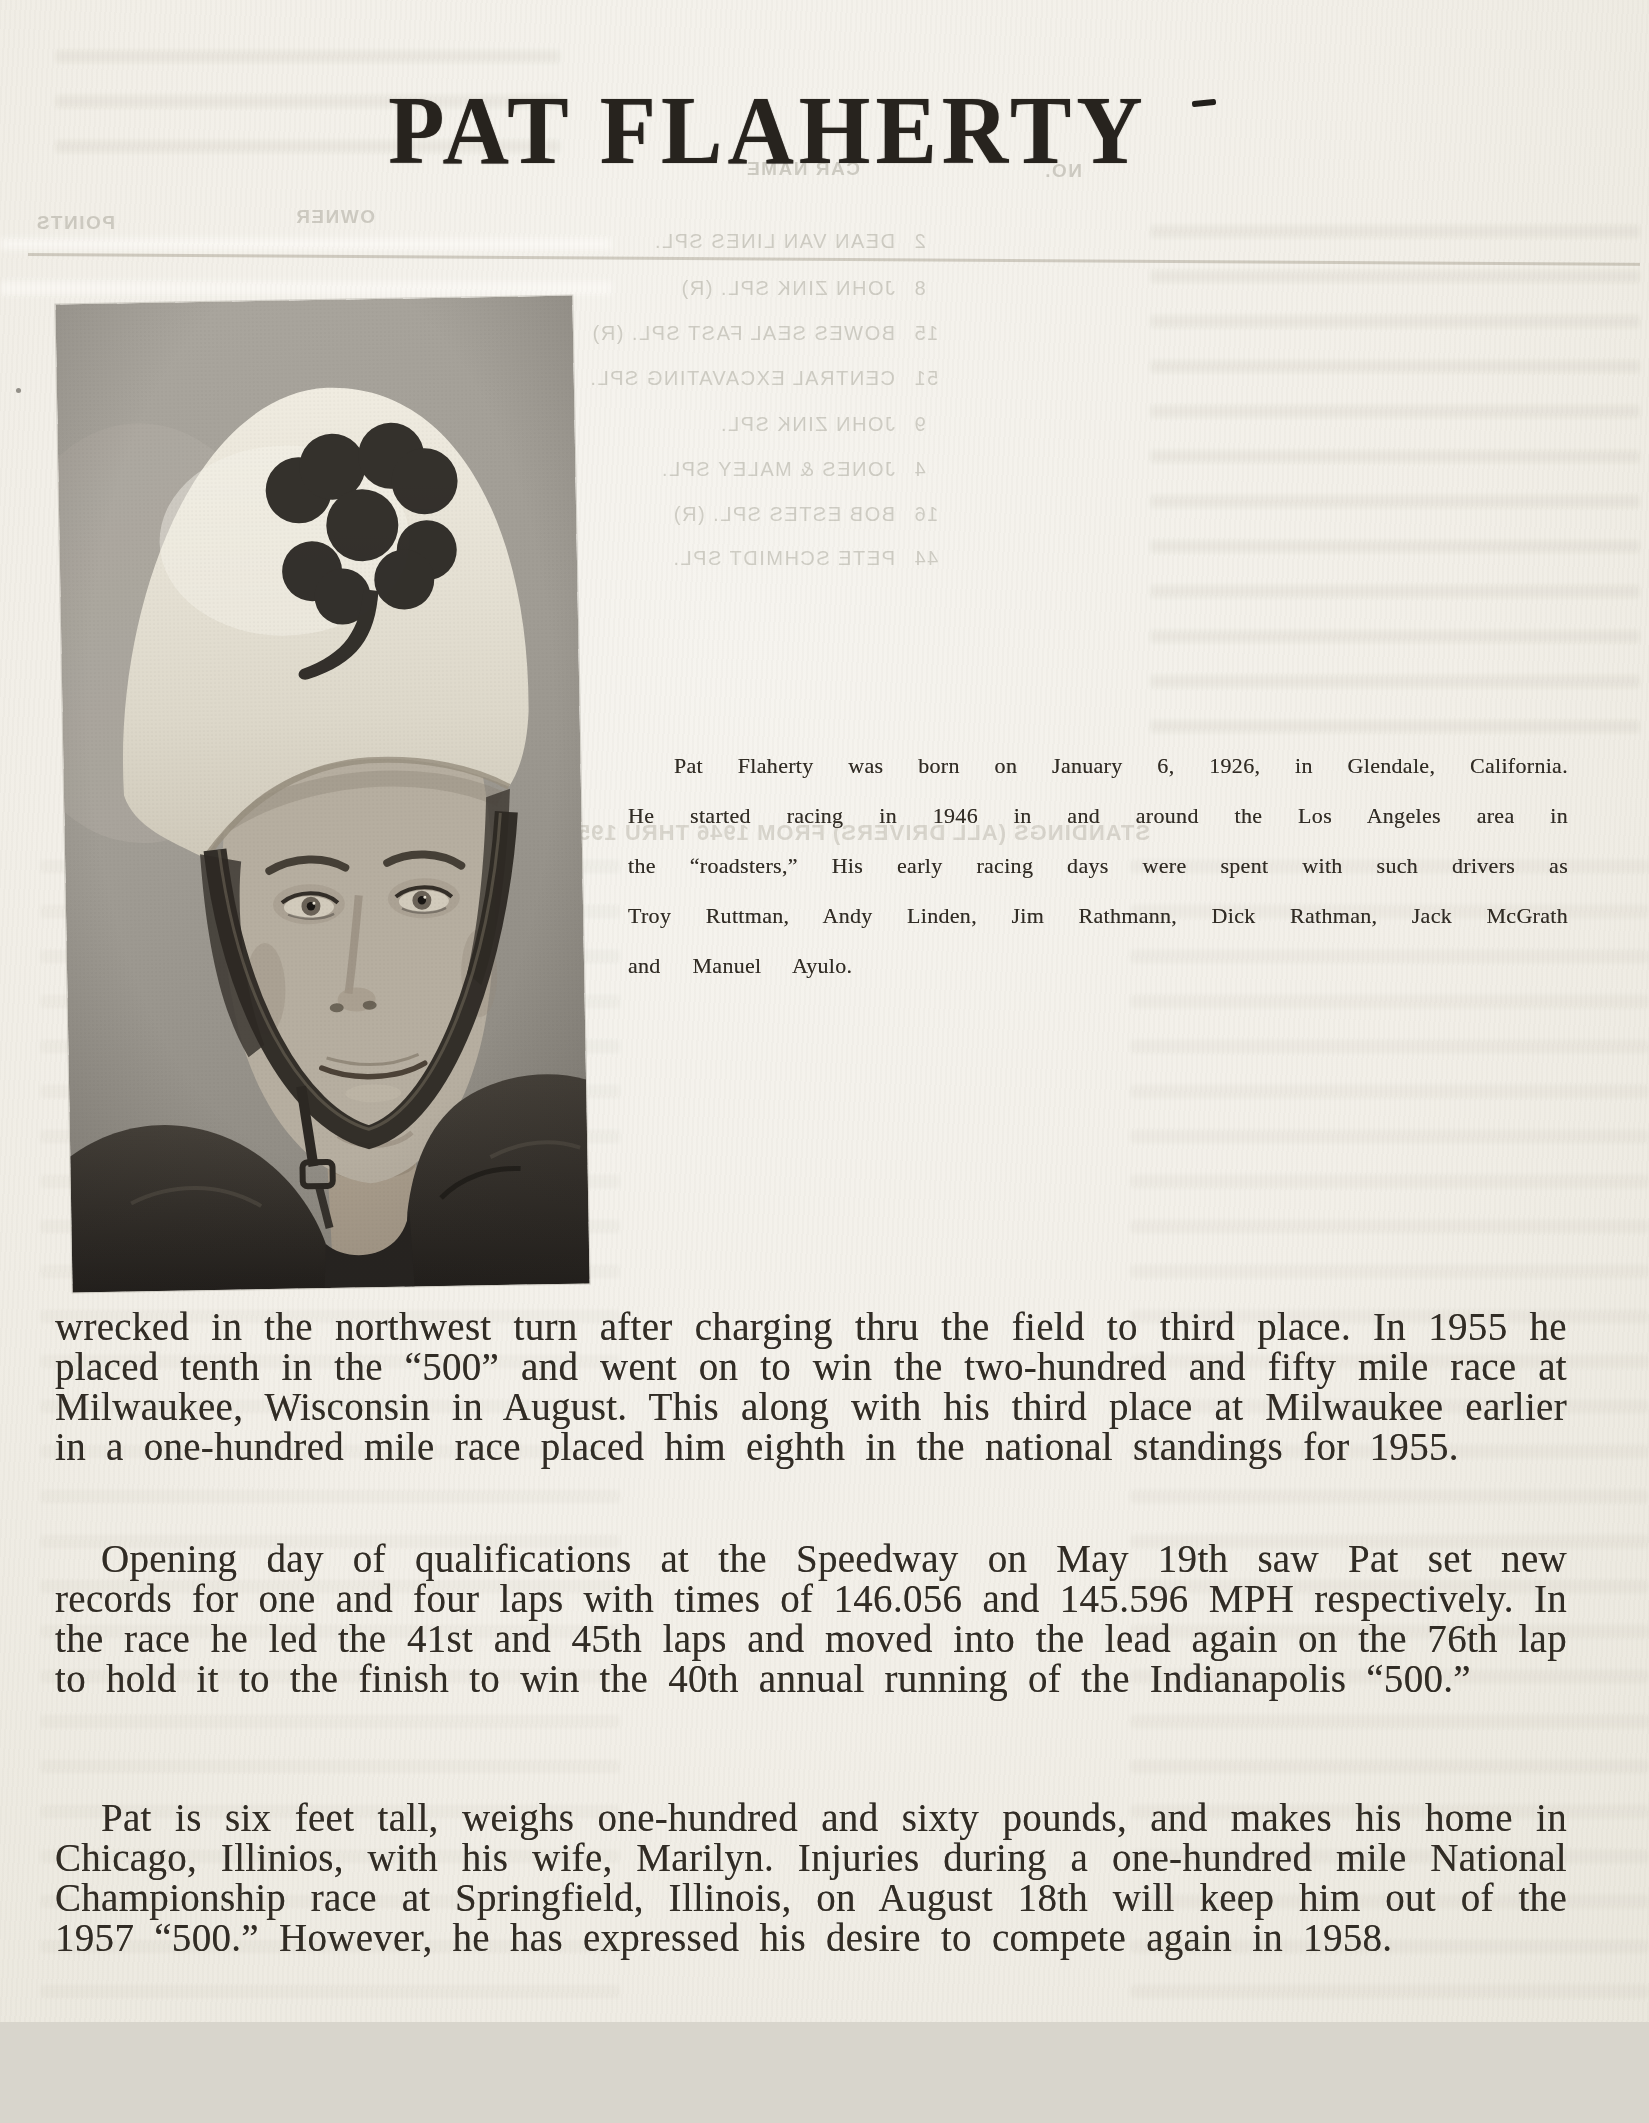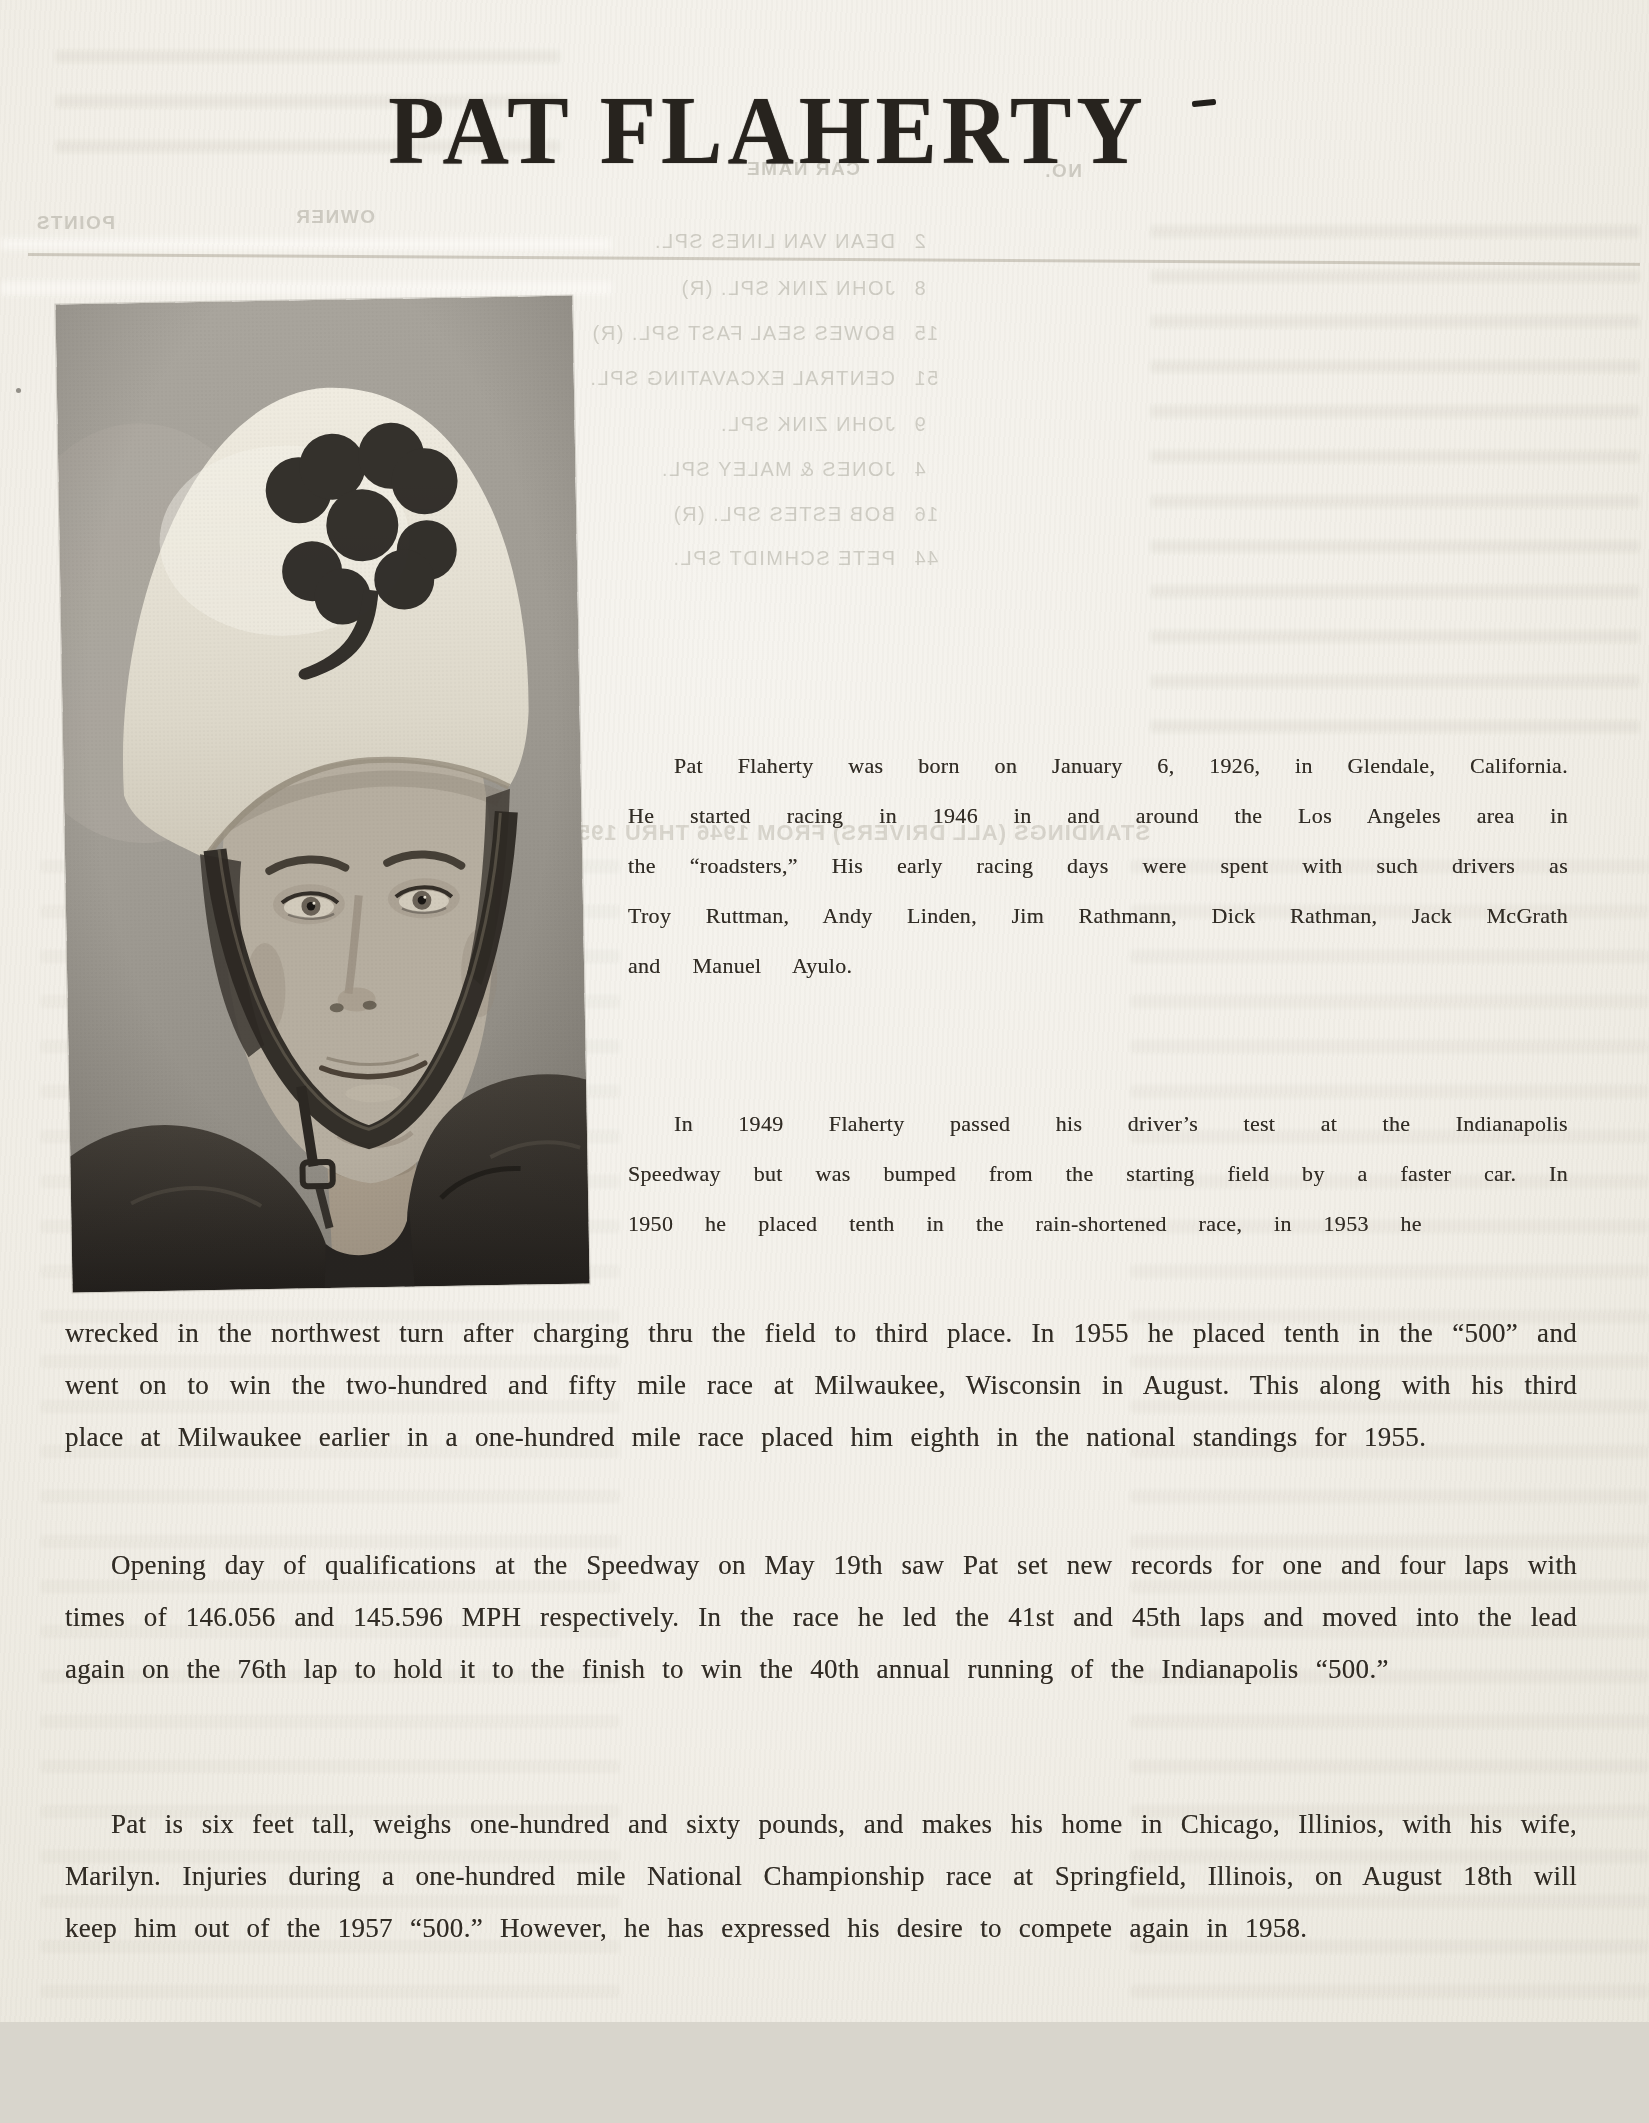--- a/index.html
+++ b/index.html
@@ -62,21 +62,21 @@
   .photo svg{display:block;}
   
   .para{
     position:absolute; margin:0; color:#312c25;
     text-align:justify; text-justify:inter-word;
     text-shadow:0 0 0.5px rgba(49,44,37,0.55); letter-spacing:0.3px;
   }
   .para.side{left:628px; width:940px; font-size:22px; line-height:50px; word-spacing:26px;}
   .para.p1{top:741px;}
   .para.p2{top:1099px;}
-  .para.wide{left:65px; width:1512px; font-size:27px; line-height:52px; word-spacing:10px;}
+  .para.wide{left:55px; width:1512px; font-size:39px; line-height:40px; word-spacing:10px;}
   .para.p3{top:1307px;}
   .para.p4{top:1539px;}
   .para.p5{top:1772px;margin-top:26px;}
   .indent{text-indent:46px;}
   
   .ink-dash{position:absolute; left:1192px; top:100px; width:24px; height:6px;
             background:#221f1b; border-radius:2px; transform:rotate(-6deg);}
   .speck{position:absolute; left:16px; top:388px; width:5px; height:5px;
          border-radius:50%; background:rgba(70,65,58,0.55);}
 </style>
@@ -248,20 +248,19 @@
           <path d="M370,900 C390,880 420,870 450,872" stroke="#14120f" stroke-width="5" fill="none" opacity="0.6"></path>
         </g>
       </g>
 
       <rect width="517" height="988" fill="url(#halftone)" opacity="0.055"></rect>
       <rect width="517" height="988" fill="url(#vign)"></rect>
     </svg>
   </figure>
 
   <p class="para side p1 indent">Pat Flaherty was born on January 6, 1926, in Glendale, California. He started racing in 1946 in and around the Los Angeles area in the “roadsters,” His early racing days were spent with such drivers as Troy Ruttman, Andy Linden, Jim Rathmann, Dick Rathman, Jack McGrath and Manuel Ayulo.</p>
-  <p class="para side p2 indent">In 1949 Flaherty passed his driver’s test at the Indianapolis Speedway but was bumped from the starting field by a faster car. In 1950 he placed tenth in the rain-shortened race, in 1953 he</p>
   <p class="para wide p3">wrecked in the northwest turn after charging thru the field to third place. In 1955 he placed tenth in the “500” and went on to win the two-hundred and fifty mile race at Milwaukee, Wisconsin in August. This along with his third place at Milwaukee earlier in a one-hundred mile race placed him eighth in the national standings for 1955.</p>
   <p class="para wide p4 indent">Opening day of qualifications at the Speedway on May 19th saw Pat set new records for one and four laps with times of 146.056 and 145.596 MPH respectively. In the race he led the 41st and 45th laps and moved into the lead again on the 76th lap to hold it to the finish to win the 40th annual running of the Indianapolis “500.”</p>
   <p class="para wide p5 indent">Pat is six feet tall, weighs one-hundred and sixty pounds, and makes his home in Chicago, Illinios, with his wife, Marilyn. Injuries during a one-hundred mile National Championship race at Springfield, Illinois, on August 18th will keep him out of the 1957 “500.” However, he has expressed his desire to compete again in 1958.</p>
 
   <div class="ink-dash"></div>
   <div class="speck"></div>
 </div>
 
 </body></html>

